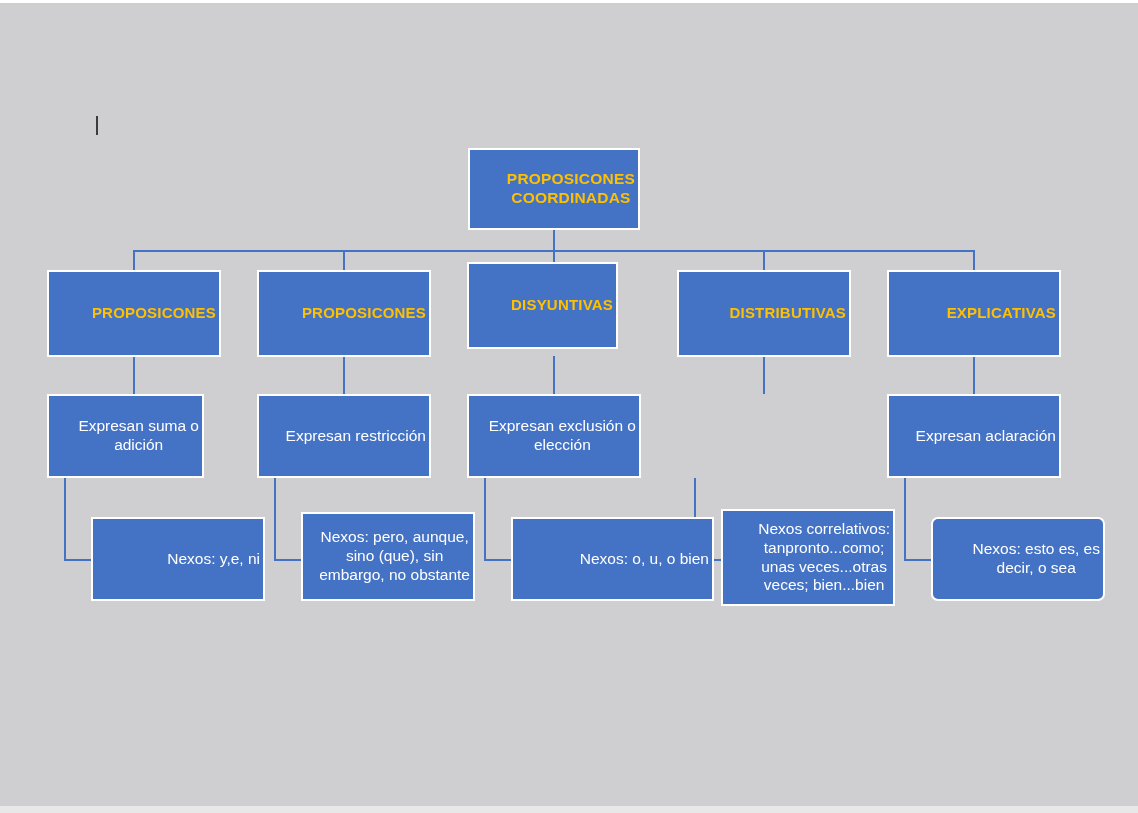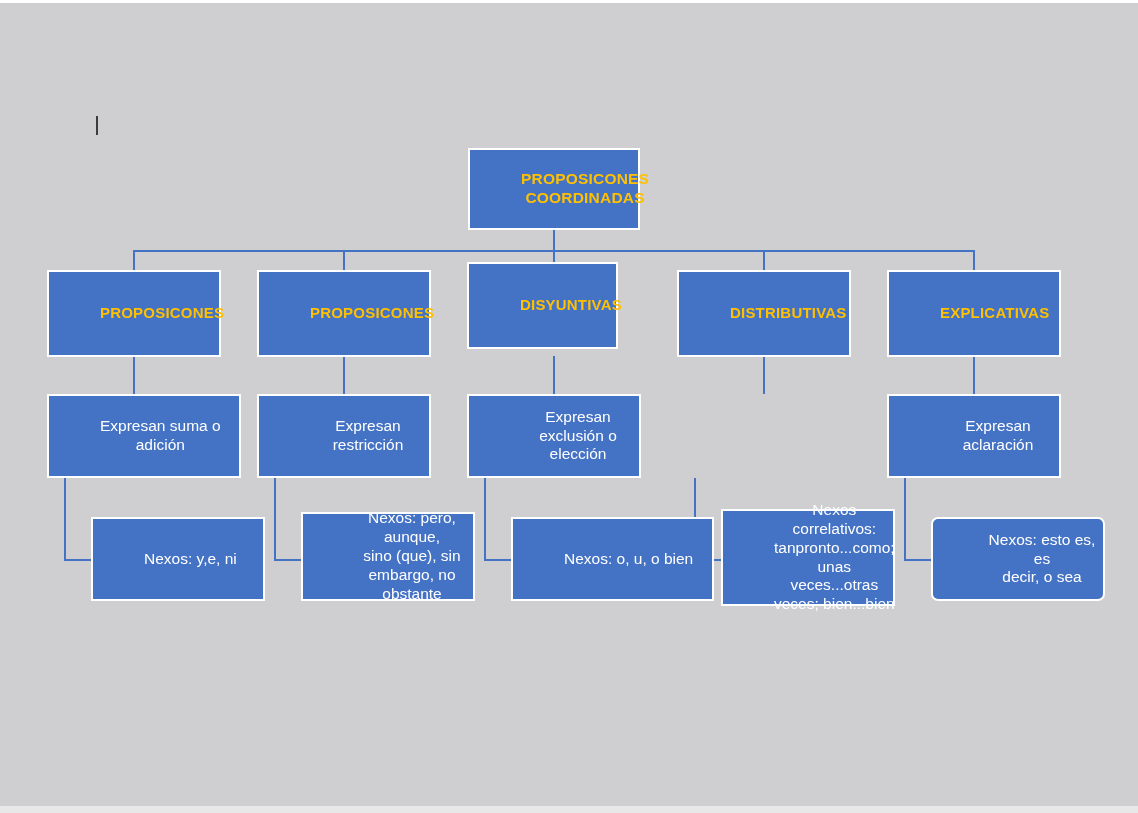--- a/index.html
+++ b/index.html
@@ -34,25 +34,24 @@
     background: #3c3c3c;
   }
   
   .node {
     position: absolute;
     box-sizing: border-box;
     background: #4472c4;
     border: 2px solid #ffffff;
     display: flex;
     align-items: center;
-    justify-content: flex-start;
+    justify-content: flex-end;
     text-align: center;
     line-height: 1.22;
     z-index: 3;
-    padding-left: 48px;
   }
   .node.root {
     color: #ffc000;
     font-weight: bold;
     font-size: 15.5px;
     letter-spacing: .2px;
   }
   .node.category {
     color: #ffc000;
     font-weight: bold;
@@ -133,21 +132,21 @@
   <div class="node category" style="left:467px; top:262px; width:151px; height:87px;">
     <span>DISYUNTIVAS</span>
   </div>
   <div class="node category" style="left:677px; top:270px; width:174px; height:87px;">
     <span>DISTRIBUTIVAS</span>
   </div>
   <div class="node category" style="left:887px; top:270px; width:174px; height:87px;">
     <span>EXPLICATIVAS</span>
   </div>
 
-  <div class="node descr" style="left:47px; top:394px; width:194px; height:84px;">
+  <div class="node descr" style="left:47px; top:394px; width:157px; height:84px;">
     <span>Expresan suma o
 adición</span>
   </div>
   <div class="node descr" style="left:257px; top:394px; width:174px; height:84px;">
     <span>Expresan restricción</span>
   </div>
   <div class="node descr" style="left:467px; top:394px; width:174px; height:84px;">
     <span>Expresan exclusión o
 elección</span>
   </div>

